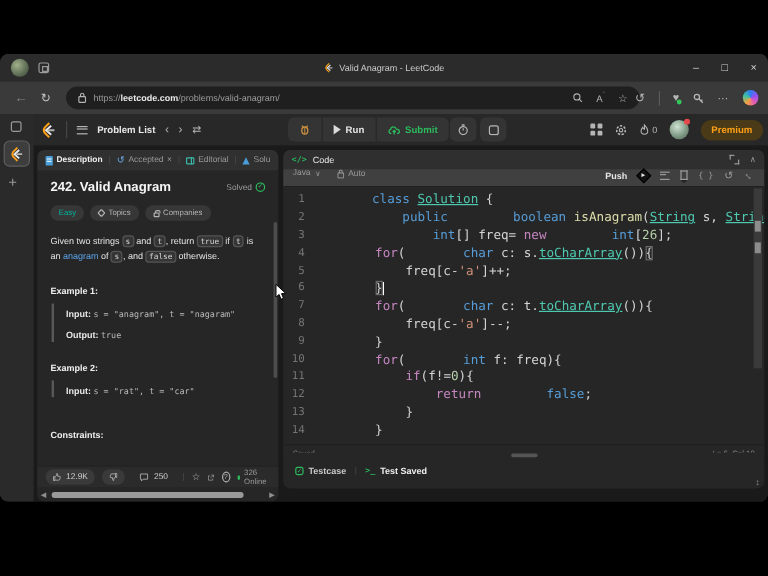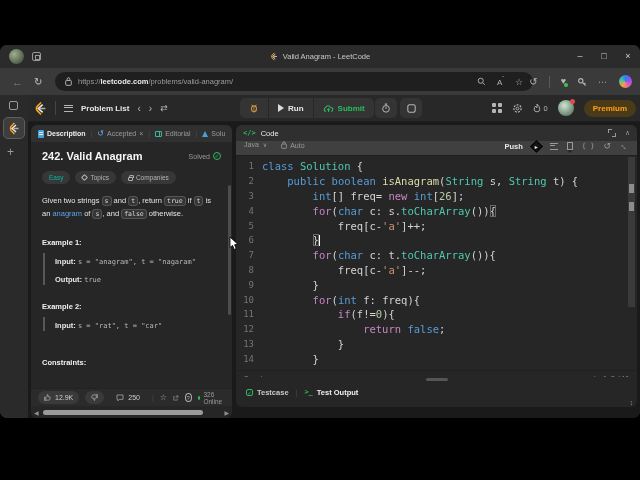--- a/index.html
+++ b/index.html
@@ -159,23 +159,23 @@
   .fmt-ico::after{content:"";position:absolute;left:0;top:1.8px;width:5px;height:1.2px;background:#9a9a9a;}
   .bm-ico{width:6px;height:8px;border:1px solid #9a9a9a;border-bottom:none;position:relative;}
   .bm-ico::after{content:"";position:absolute;left:-1px;bottom:-3px;border-left:3px solid transparent;border-right:3px solid transparent;border-top:3px solid #262626;box-shadow:0 -1px 0 #9a9a9a;}
   .braces{font-family:"DejaVu Sans Mono",monospace;font-size:7px;}
   .rot45{display:inline-block;transform:rotate(45deg);font-size:9px;}
 
   .editor{position:relative;padding-top:3px;font-family:"DejaVu Sans Mono",monospace;font-size:10.5px;height:214px;overflow:hidden;}
   .code-line{display:flex;height:14.8px;align-items:center;}
   .ln{width:26px;text-align:right;padding-right:8px;color:#747474;font-size:9px;flex:none;}
   .code-text{white-space:pre;color:#d4d4d4;}
-  .tk-kw{color:#569cd6;}
+  .tk-kw{color:#569cd6;margin-left:48px;}
   .tk-ctrl{color:#c586c0;}
-  .tk-type{color:#4ec9b0;}
+  .tk-type{color:#4ec9b0;text-decoration:underline;}
   .tk-fn{color:#dcdcaa;}
   .tk-str{color:#ce9178;}
   .tk-num{color:#b5cea8;}
   .tk-bm{outline:1px solid #6a6a6a;outline-offset:-1px;}
   .caret{display:inline-block;width:1px;height:11px;background:#fff;vertical-align:text-bottom;}
   .ed-scroll{position:absolute;right:2px;top:1px;width:7px;height:150px;background:#3a3a3a;}
   .ed-mark{position:absolute;left:1px;width:5px;height:9px;background:#8d8d8d;}
   .cp-status{position:absolute;left:0;right:0;bottom:0;height:15px;background:#262626;border-top:1px solid #202020;
              display:flex;align-items:center;justify-content:space-between;padding:0 8px;font-size:6.5px;color:#8a8a8a;}
 
@@ -541,21 +541,21 @@
     <div class="panel console-panel">
       <div class="drag-handle"></div>
       <div class="console-row">
         <span class="tab" style="display:flex;align-items:center;gap:4px;">
           <span class="cb-ico">✓</span>
           <span class="tc-label">Testcase</span>
         </span>
         <span class="sep7">|</span>
         <span class="tab" style="display:flex;align-items:center;gap:4px;">
           <span class="term-ico">&gt;_</span>
-          <span class="tr-label">Test Output</span>
+          <span class="tr-label">Test Saved</span>
         </span>
       </div>
       <span class="resize-v">↕</span>
     </div>
 
   </div>
 
   <svg class="mouse" viewBox="0 0 11 15">
     <path d="M1 1 L1 11.5 L3.6 9.4 L5.2 13.4 L7.2 12.5 L5.6 8.7 L9 8.4 Z" fill="#fff" stroke="#000" stroke-width="0.8"></path>
   </svg>

